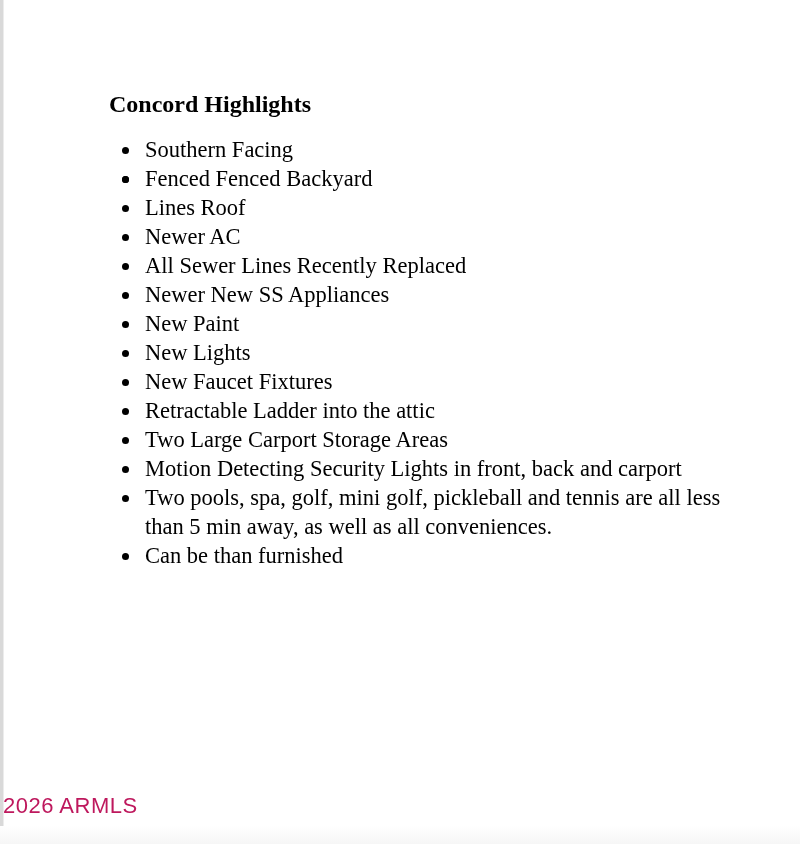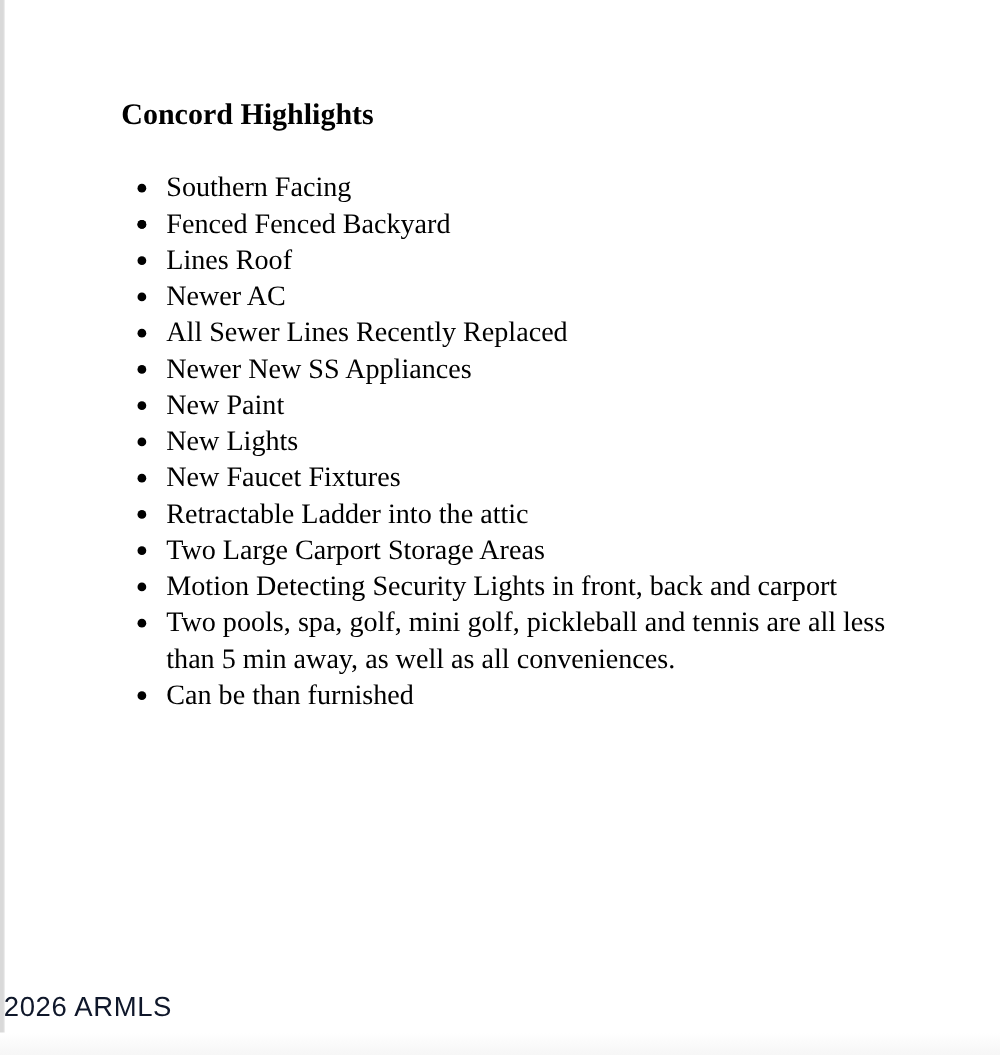--- a/index.html
+++ b/index.html
@@ -30,30 +30,30 @@
       left: 0;
       right: 0;
       bottom: 0;
       height: 18px;
       background: linear-gradient(#ffffff, #f6f6f6);
     }
     .title {
       position: absolute;
       left: 97px;
       top: 76px;
-      margin: 0;
+      margin: 12px;
       font-family: "Liberation Serif", "DejaVu Serif", serif;
       font-weight: bold;
       font-size: 24px;
       line-height: 32px;
       color: #000000;
     }
     .highlights {
       position: absolute;
-      left: 133px;
+      left: 145px;
       top: 135px;
       width: 600px;
       margin: 0;
       padding: 0;
       list-style: none;
       font-family: "Liberation Serif", "DejaVu Serif", serif;
       font-size: 22.5px;
       line-height: 29px;
       color: #000000;
     }
@@ -71,21 +71,21 @@
       border-radius: 50%;
       background: #000000;
     }
     .watermark {
       position: absolute;
       left: 3px;
       top: 792px;
       font-family: "Liberation Sans", "DejaVu Sans", sans-serif;
       font-size: 22px;
       line-height: 28px;
-      color: #0f172a;
+      color: #be185d;
       letter-spacing: 0.5px;
       font-weight: 300;
       text-align: right;
     }
   </style>
 </head>
 <body>
 
 <div class="page">
   <div class="left-rule"></div>

